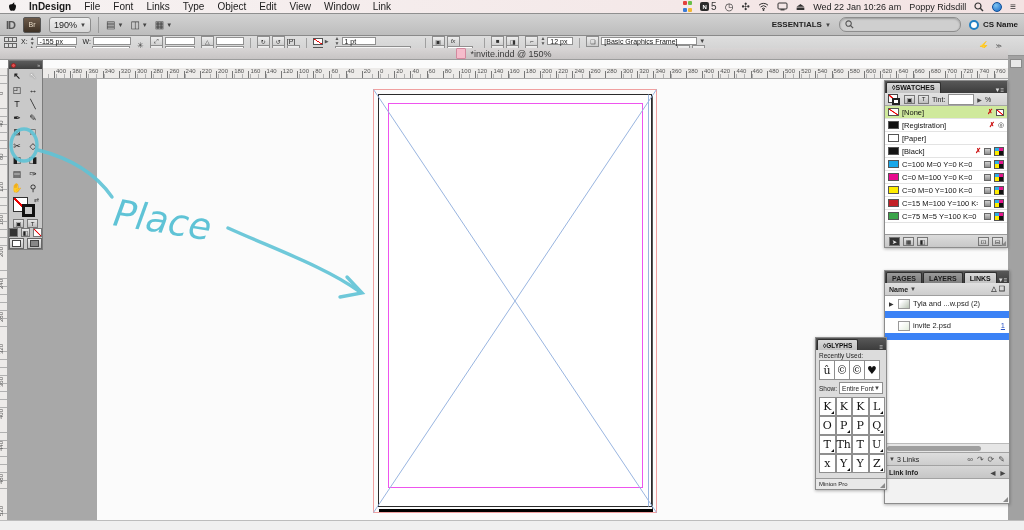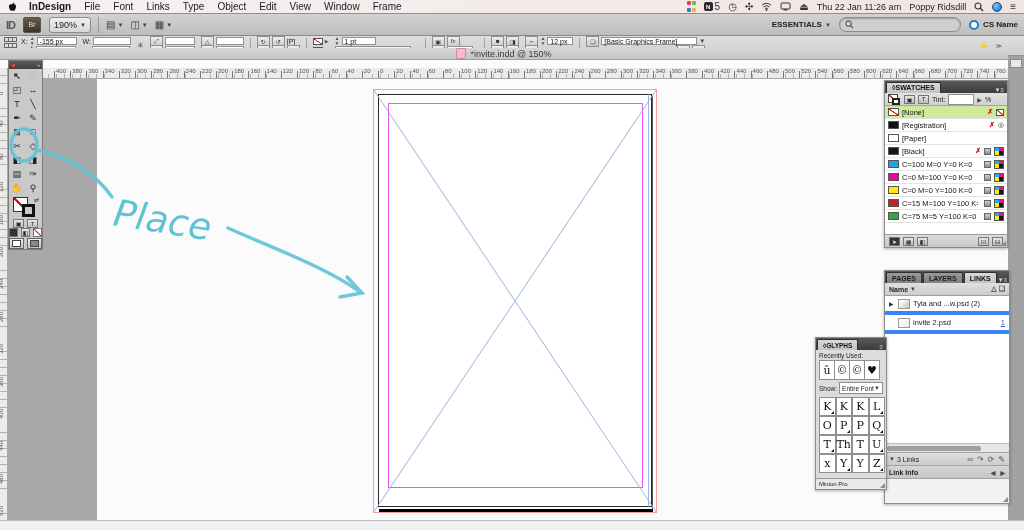--- a/index.html
+++ b/index.html
@@ -107,21 +107,21 @@
   .ic-cmyk{display:grid;grid-template-columns:4px 4px;border:1px solid #555;}
   .ic-cmyk i{width:4px;height:3.5px;}
   .ic-none{width:8px;height:7px;border:1px solid #555;background:linear-gradient(to top right,#fff 40%,#e00 47%,#e00 53%,#fff 60%);box-sizing:border-box;}
   #sw-bottom{height:12px;background:linear-gradient(#dcdcdc,#c8c8c8);border-top:1px solid #9a9a9a;display:flex;align-items:center;gap:3px;padding:0 4px;margin-top:auto;}
   #sw-fill{background:#fff;height:11px;}
   
   #links{left:884px;top:270px;width:126px;height:234px;z-index:40;display:flex;flex-direction:column;}
   #ln-header{height:12px;background:linear-gradient(#e0e0e0,#cecece);border-bottom:1px solid #9f9f9f;display:flex;align-items:center;padding:0 4px;font-size:7px;font-weight:bold;gap:2px;}
   .ln-colico{font-size:7px;color:#444;}
   #ln-rows{background:#fff;}
-  .ln-row{height:15px;display:flex;align-items:center;gap:3px;padding:0 4px;border-bottom:4px solid #3b82f6;font-size:7.5px;}
+  .ln-row{height:15px;display:flex;align-items:center;gap:3px;padding:0 4px;border-bottom:7px solid #3b82f6;font-size:7.5px;}
   .ln-thumb{width:12px;height:10px;border:1px solid #999;box-sizing:border-box;flex:0 0 auto;}
   .ln-disc{font-size:6px;color:#333;width:6px;}
   .ln-page{margin-left:auto;color:#2a52c4;text-decoration:underline;}
   #ln-fill{background:#fff;flex:1;}
   #ln-scroll{height:8px;background:#e6e6e6;border-top:1px solid #bbb;display:flex;align-items:center;padding:0 2px;}
   #ln-scroll i{display:block;width:78%;height:5px;border-radius:3px;background:#9f9f9f;}
   #ln-status{height:12px;background:linear-gradient(#dedede,#cdcdcd);border-top:1px solid #a2a2a2;display:flex;align-items:center;font-size:7px;padding:0 4px;gap:2px;}
   #ln-status .ops{margin-left:auto;display:flex;gap:4px;color:#555;font-size:8px;}
   #ln-infohdr{height:12px;background:linear-gradient(#d6d6d6,#c6c6c6);border-top:1px solid #a2a2a2;border-bottom:1px solid #a2a2a2;display:flex;align-items:center;font-size:7px;font-weight:bold;padding:0 4px;}
   #ln-infohdr .nav{margin-left:auto;display:flex;gap:5px;font-size:6px;color:#444;}
@@ -155,21 +155,21 @@
       <span style="display:flex;">
           <span class="menu-item bold">InDesign</span>
           <span class="menu-item">File</span>
           <span class="menu-item">Font</span>
           <span class="menu-item">Links</span>
           <span class="menu-item">Type</span>
           <span class="menu-item">Object</span>
           <span class="menu-item">Edit</span>
           <span class="menu-item">View</span>
           <span class="menu-item">Window</span>
-          <span class="menu-item">Frame</span>
+          <span class="menu-item">Link</span>
         </span>
     </div>
     <div id="menu-right">
       <span id="cc-dots" class="mini-ico">
           <i style="background:#e2413e"></i>
           <i style="background:#6abf4b"></i>
           <i style="background:#3a7bd5"></i>
           <i style="background:#f2b632"></i>
         </span>
       <span class="mini-ico" style="gap:2px;">
@@ -184,21 +184,21 @@
             <circle cx="5.5" cy="8" r=".9" fill="#333"></circle>
           </svg>
       </span>
       <span class="mini-ico">
         <svg width="11" height="9" viewBox="0 0 11 9">
             <rect x="1" y="1" width="9" height="6" rx="1" fill="none" stroke="#333"></rect>
             <rect x="3.5" y="7.2" width="4" height="1.2" fill="#333"></rect>
           </svg>
       </span>
       <span class="mini-ico">⏏</span>
-      <span>Thu 22 Jan 11:26 am</span>
+      <span>Wed 22 Jan 10:26 am</span>
       <span>Poppy Ridsdill</span>
       <span class="mini-ico">
         <svg width="10" height="10" viewBox="0 0 10 10">
             <circle cx="4" cy="4" r="3" fill="none" stroke="#333" stroke-width="1.2"></circle>
             <line x1="6.3" y1="6.3" x2="9" y2="9" stroke="#333" stroke-width="1.4"></line>
           </svg>
       </span>
       <span id="spotlight-dot"></span>
       <span class="mini-ico">≡</span>
     </div>

